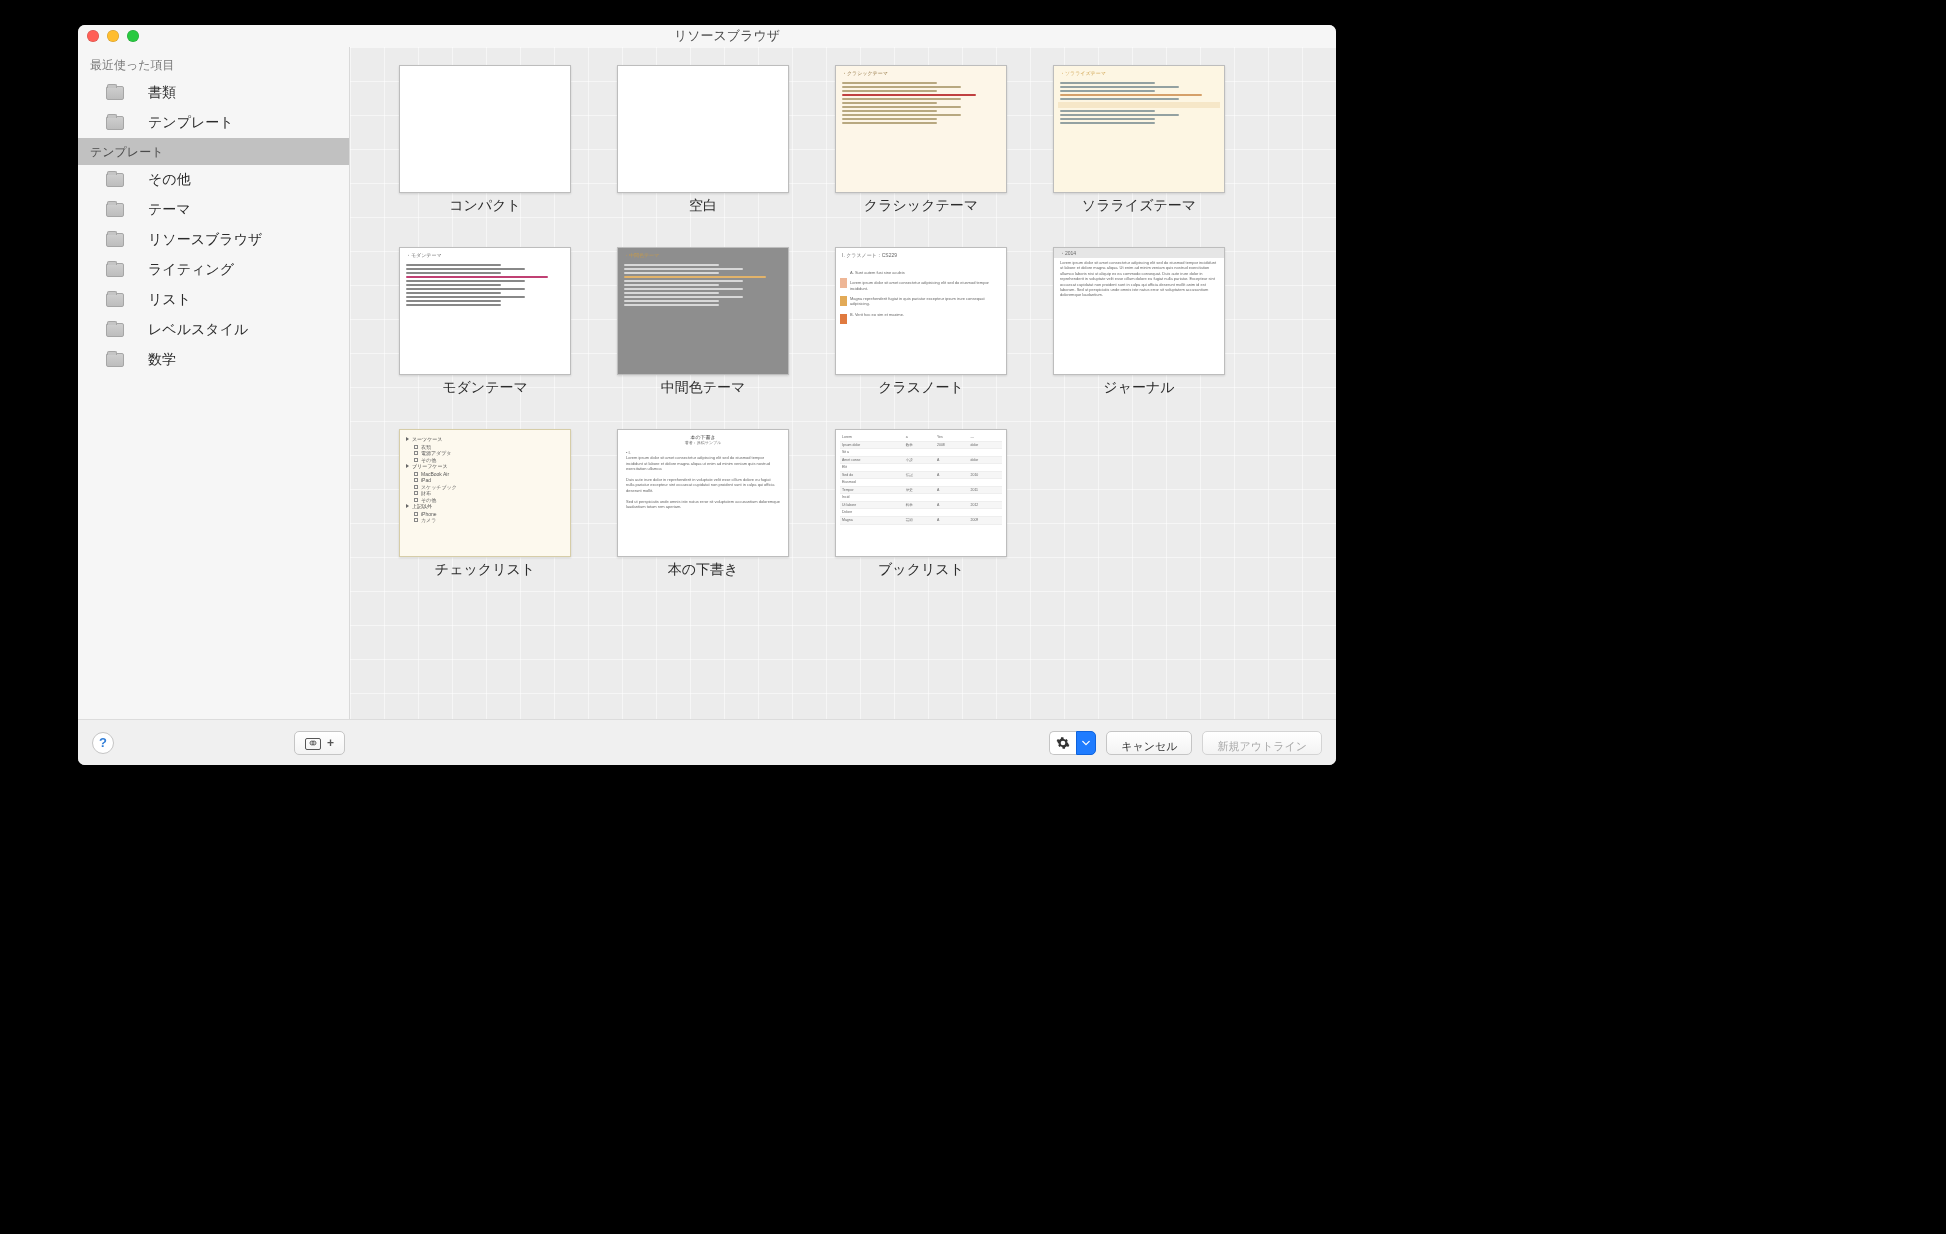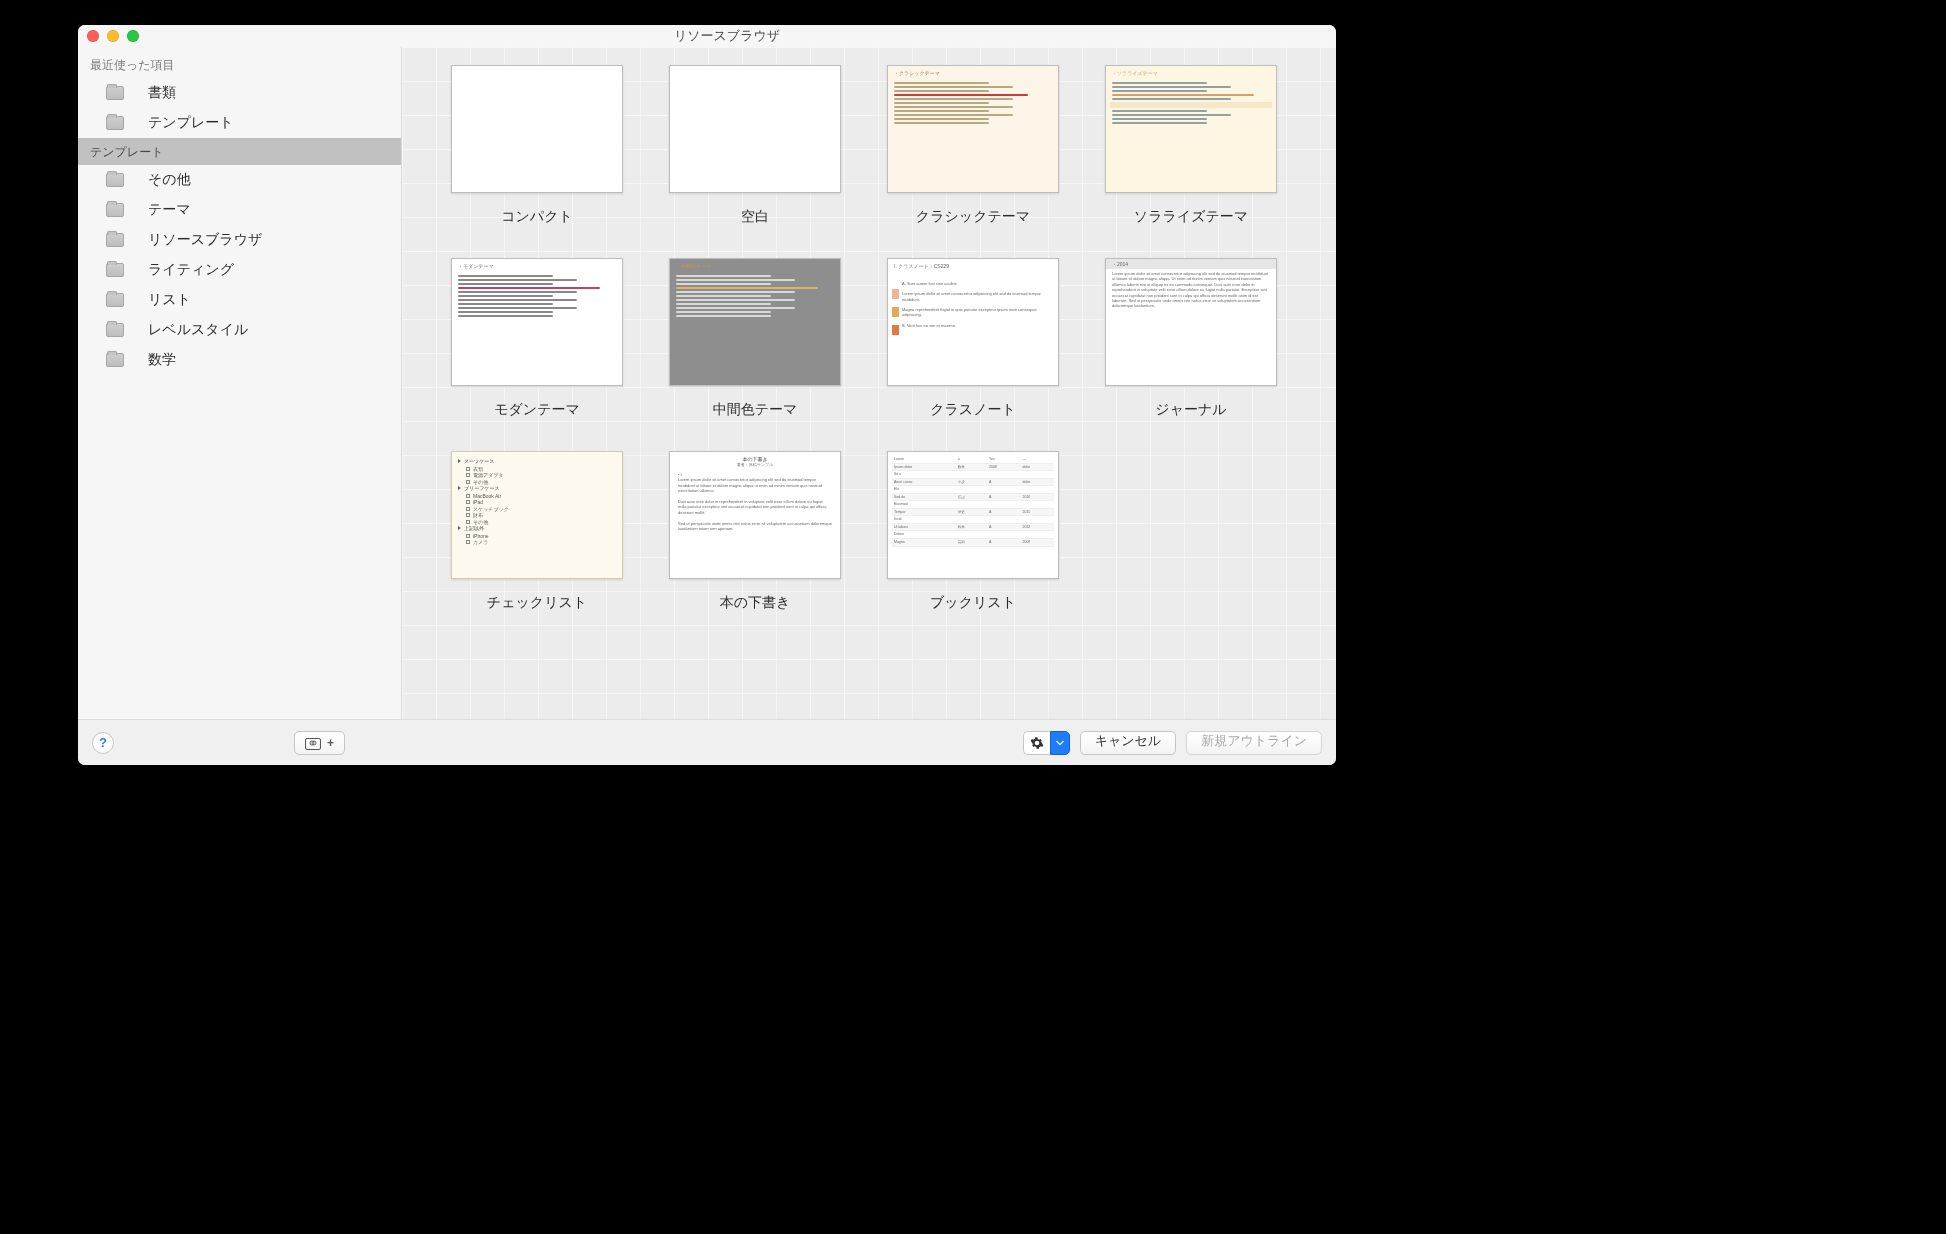--- a/index.html
+++ b/index.html
@@ -53,21 +53,21 @@
     margin-left: 40px;
   }
 
   
   .body {
     flex: 1 1 auto;
     display: flex;
     min-height: 0;
   }
   .sidebar {
-    width: 324px;
+    width: 272px;
     background: #f6f6f6;
     border-right: 1px solid #d9d9d9;
     padding-top: 4px;
     overflow-y: auto;
   }
   .sb-header {
     font-size: 12px;
     color: #7a7a7a;
     padding: 6px 12px 4px;
   }
@@ -113,21 +113,21 @@
     overflow: auto;
     padding: 18px 30px 20px 40px;
   }
   .grid {
     display: grid;
     grid-template-columns: repeat(4, 190px);
     column-gap: 28px;
     row-gap: 32px;
     justify-content: start;
   }
-  .cell { display:flex; flex-direction:column; align-items:center; gap:15px; cursor:default;}
+  .cell { display:flex; flex-direction:column; align-items:center; gap:4px; cursor:default;}
   .thumb {
     width: 172px; height: 128px;
     background:#fff;
     border:1px solid #bdbdbd;
     box-shadow: 0 1px 2px rgba(0,0,0,0.12);
     overflow:hidden;
     font-size: 4px;
     line-height: 1.3;
     color:#777;
     padding: 6px;
@@ -233,21 +233,21 @@
     border-radius:5px 0 0 5px;padding:0 6px;display:flex;align-items:center;
   }
   .gear-right{
     width:20px;background:#1f7cff;border:1px solid #0f63dc;
     border-radius:0 5px 5px 0;display:flex;align-items:center;justify-content:center;
   }
   .gear-right svg{fill:#fff;}
   .btn{
     height:24px;padding:0 14px;border:1px solid #c5c5c5;
     background:linear-gradient(#fff,#f3f3f3);border-radius:5px;
-    font-size:13px;color:#333;display:flex;align-items:flex-start;cursor:default;
+    font-size:11px;color:#333;display:flex;align-items:flex-end;cursor:default;
   }
   .btn.primary{color:#a8a8a8;border-color:#d4d4d4;}
 </style>
 </head>
 <body>
 
 <div class="window">
 
   <div class="titlebar">
     <div class="traffic">

